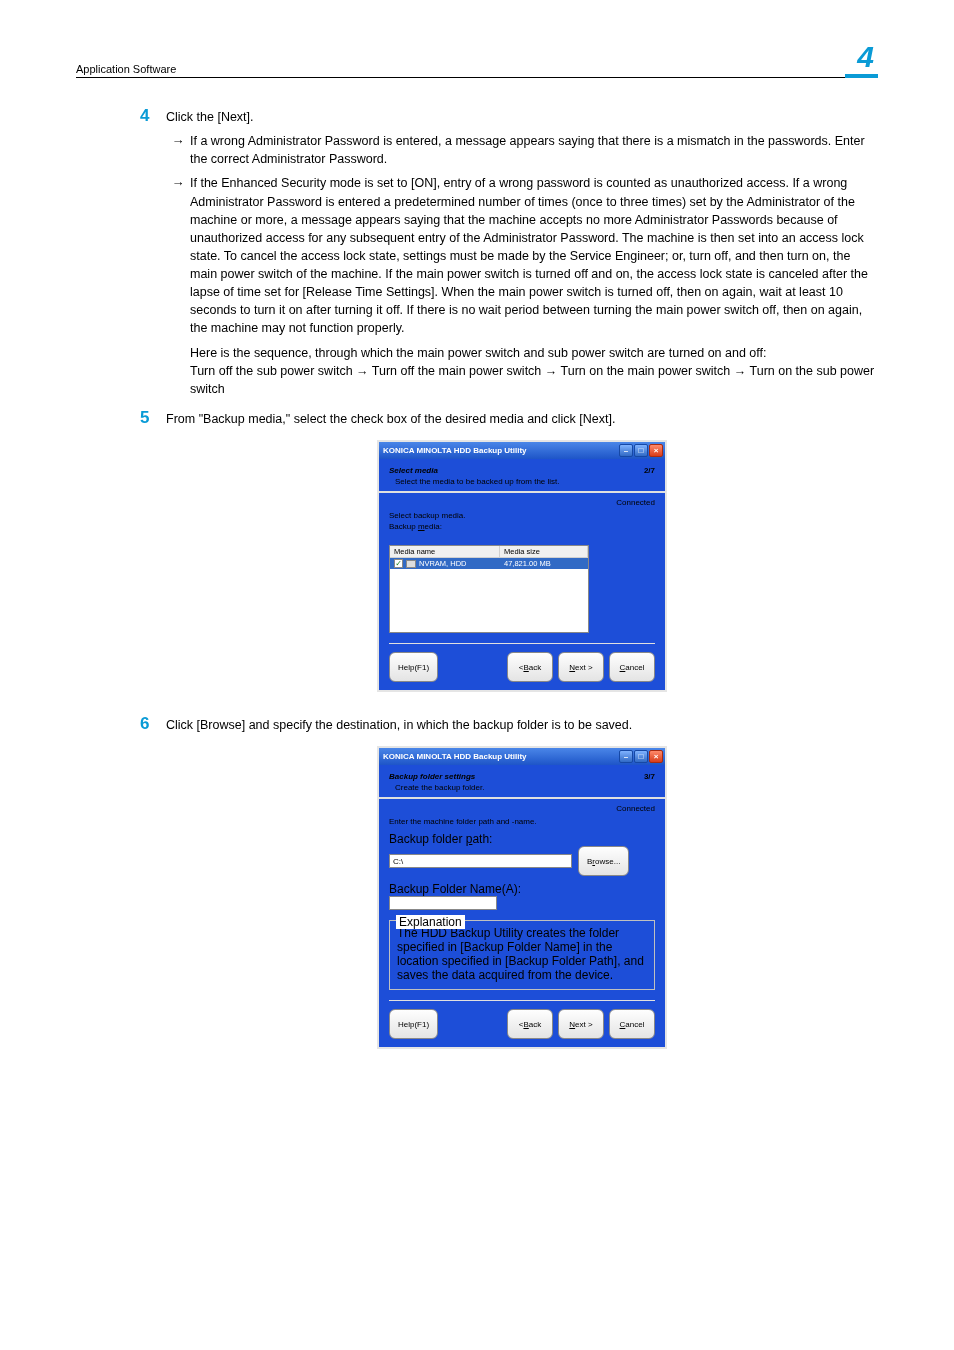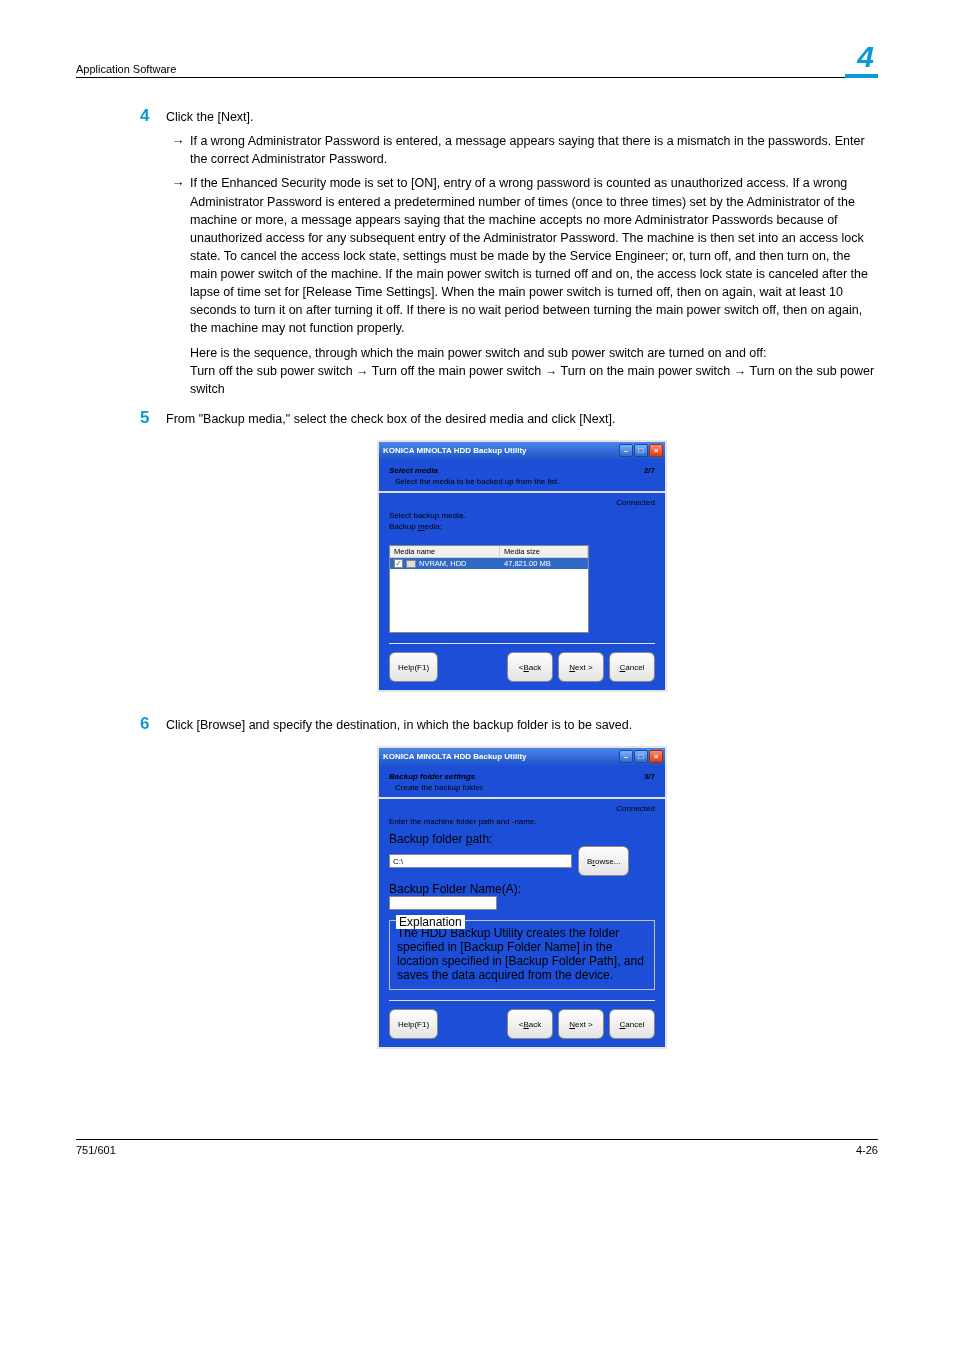--- a/index.html
+++ b/index.html
@@ -272,17 +272,13 @@
           <div class="spacer"></div>
           <div class="winbtn">&lt; <span class="underline-char">B</span>ack</div>
           <div class="winbtn"><span class="underline-char">N</span>ext &gt;</div>
           <div class="winbtn"><span class="underline-char">C</span>ancel</div>
         </div>
       </div>
     </div>
 
   </div>
 
-  <div class="footer">
-    <div>751/601</div>
-    <div>4-26</div>
-  </div>
 </div>
 
 </body></html>

